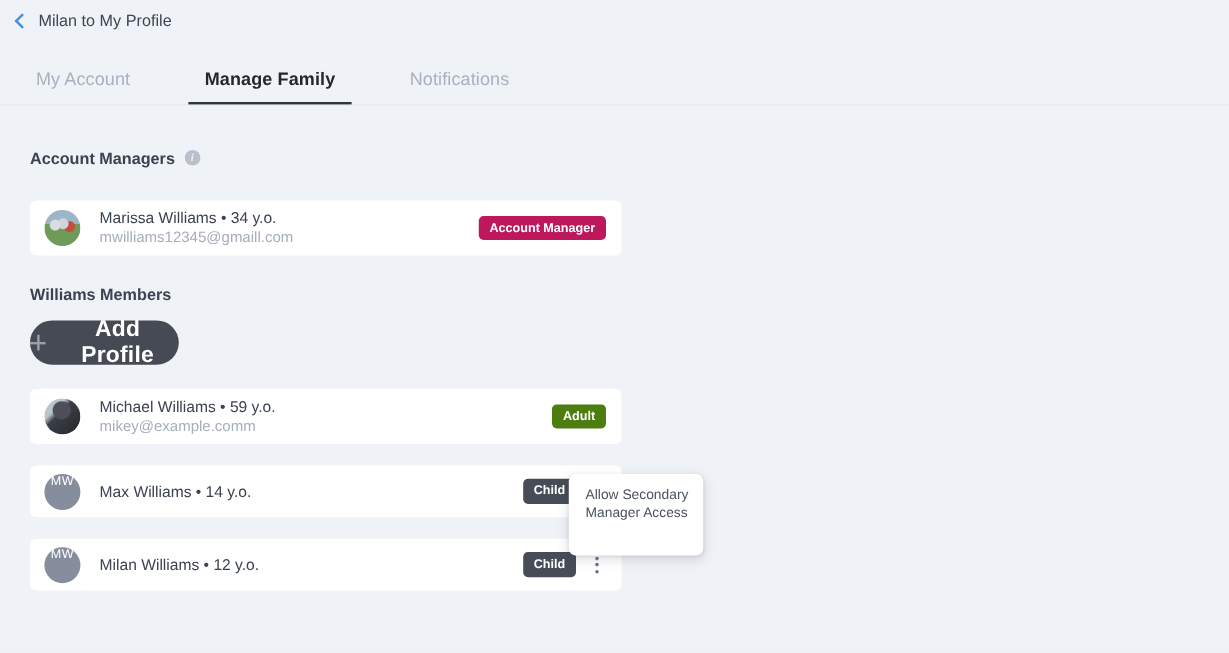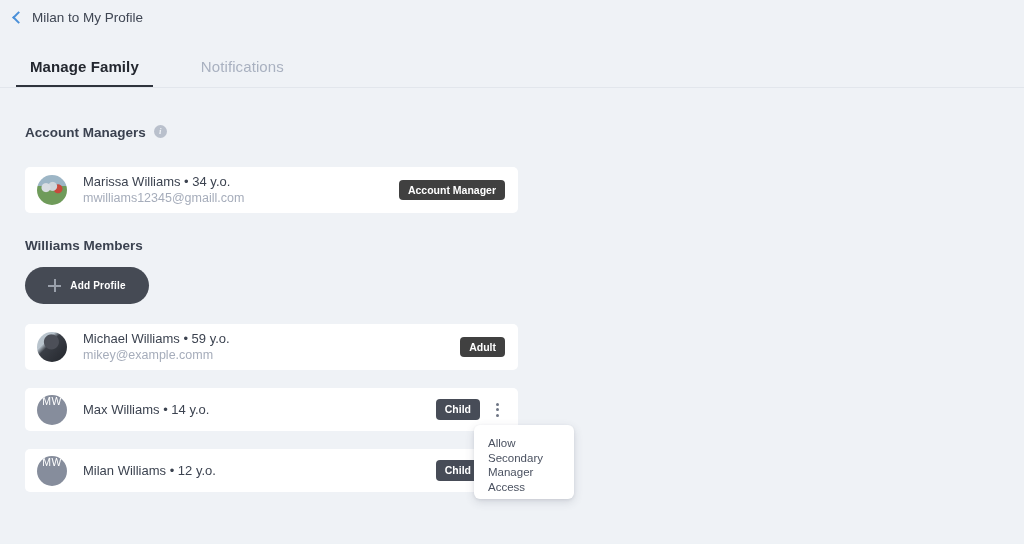--- a/index.html
+++ b/index.html
@@ -173,22 +173,22 @@
   .badge {
     font-size: 10.5px;
     font-weight: bold;
     color: #ffffff;
     border-radius: 4px;
     padding: 5px 9px 5px 9px;
     white-space: nowrap;
     line-height: 1;
     cursor: pointer;
   }
-  .badge-manager { background: #404040; }
-  .badge-adult   { background: #404040; }
+  .badge-manager { background: #be185d; }
+  .badge-adult   { background: #4d7c0f; }
   .badge-child   { background: #474c57; }
 
   .kebab {
     width: 16px;
     height: 22px;
     margin-left: 9px;
     display: flex;
     flex-direction: column;
     align-items: center;
     justify-content: center;
@@ -224,55 +224,58 @@
     flex: 0 0 13px;
   }
   .plus::before, .plus::after {
     content: "";
     position: absolute;
     background: #9aa0ab;
   }
   .plus::before { left: 0; top: 5.5px; width: 13px; height: 2px; }
   .plus::after  { top: 0; left: 5.5px; height: 13px; width: 2px; }
   .add-label {
-    font-size: 10px;
+    font-size: 19px;
     font-weight: bold;
     color: #ffffff;
     letter-spacing: .2px;
   }
 
   
   .popup {
     position: absolute;
     left: 474px;
-    top: 337px;
-    width: 100px;
+    top: 307px;
+    width: 112px;
     background: #fff;
     border-radius: 6px;
-    padding: 11px 12px 4px 14px;
+    padding: 11px 12px 28px 14px;
     box-shadow: 0 3px 10px rgba(60,70,90,.16), 0 1px 3px rgba(60,70,90,.10);
     z-index: 20;
   }
   .popup-text {
     font-size: 11.5px;
     line-height: 1.28;
     color: #4a5160;
   }
 </style>
 </head>
 <body>
 
 <div class="topbar">
   <div class="back-link">
     <span class="chev"></span>
     <span class="back-label">Milan to My Profile</span>
   </div>
 </div>
 
 <div class="tabbar">
+  <div class="tab">
+    <span>My Account</span>
+  </div>
   <div class="tab active">
     <span>Manage Family</span>
   </div>
   <div class="tab">
     <span>Notifications</span>
   </div>
 </div>
 
 <div class="content">
 

